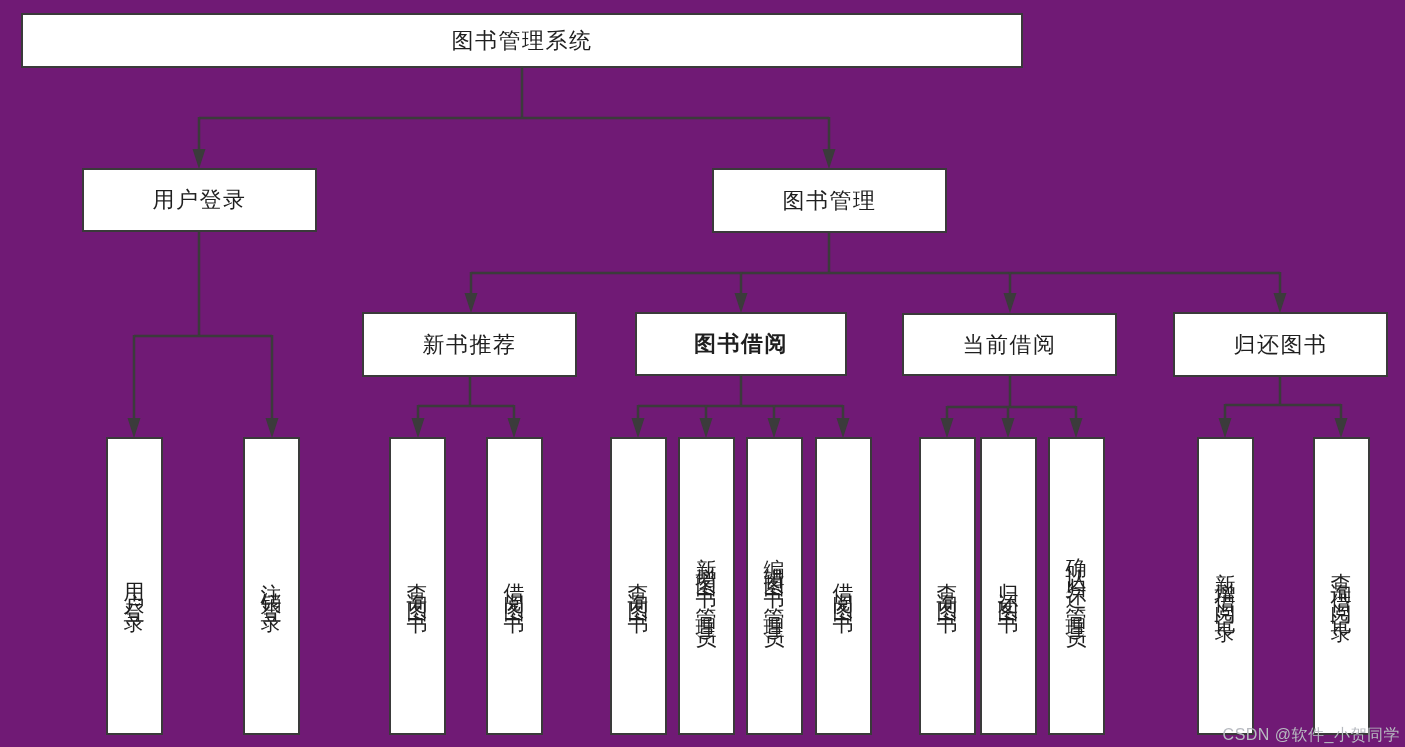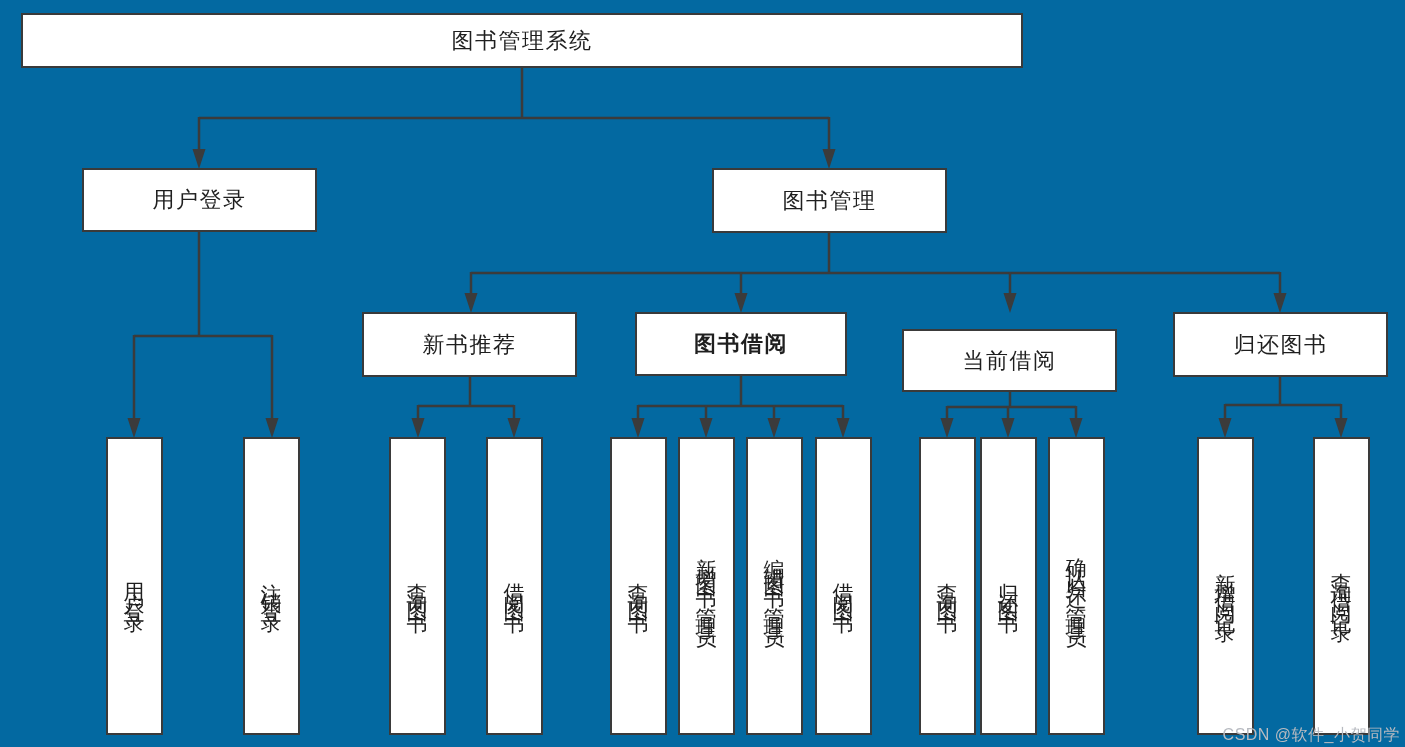--- a/index.html
+++ b/index.html
@@ -4,21 +4,21 @@
 <style>
   html, body {
     margin: 0;
     padding: 0;
     background: #ffffff;
   }
   #stage {
     position: relative;
     width: 1405px;
     height: 747px;
-    background: #0369a1;
+    background: #701a75;
     font-family: "Liberation Sans", sans-serif;
     overflow: hidden;
   }
   #connectors {
     position: absolute;
     left: 0;
     top: 0;
     pointer-events: none;
   }
   .node {
@@ -48,21 +48,21 @@
     line-height: 1;
     letter-spacing: 10px;
     white-space: nowrap;
   }
   
   .n-root            { left: 21px;   top: 13px;  width: 1002px; height: 55px; }
   .n-user-login      { left: 82px;   top: 168px; width: 235px;  height: 64px; }
   .n-book-mgmt       { left: 712px;  top: 168px; width: 235px;  height: 65px; }
   .n-new-book-rec    { left: 362px;  top: 312px; width: 215px;  height: 65px; }
   .n-book-borrow     { left: 635px;  top: 312px; width: 212px;  height: 64px; font-weight: bold; }
-  .n-current-borrow  { left: 902px;  top: 313px; width: 215px;  height: 63px; margin-top: 16px; }
+  .n-current-borrow  { left: 902px;  top: 313px; width: 215px;  height: 63px; }
   .n-borrow-records  { left: 1173px; top: 312px; width: 215px;  height: 65px; }
   
   .n-leaf-user-login     { left: 106px;  }
   .n-leaf-logout         { left: 243px;  }
   .n-leaf-query-book-1   { left: 389px;  }
   .n-leaf-borrow-book-1  { left: 486px;  }
   .n-leaf-query-book-2   { left: 610px;  }
   .n-leaf-add-book       { left: 678px;  }
   .n-leaf-edit-book      { left: 746px;  }
   .n-leaf-borrow-book-2  { left: 815px;  }

